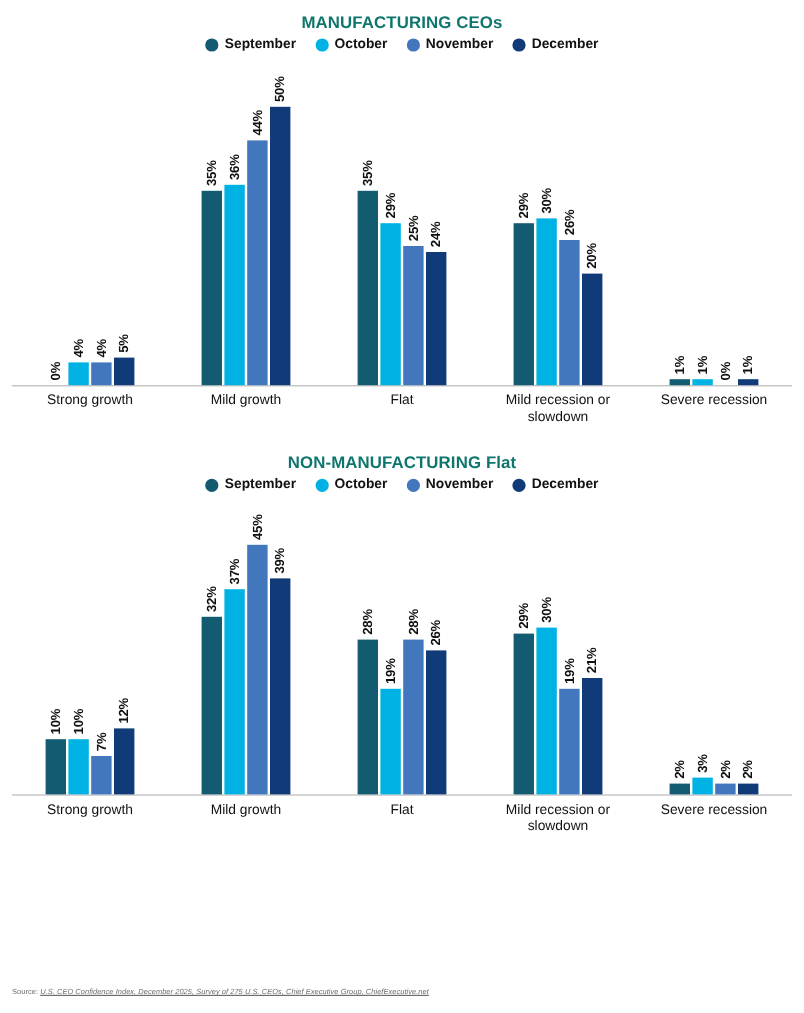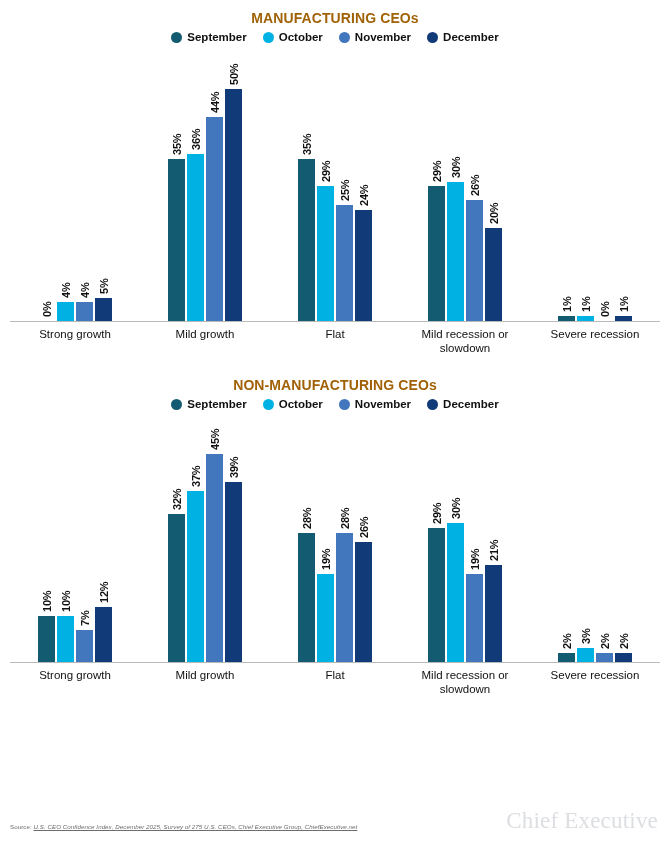--- a/index.html
+++ b/index.html
@@ -45,21 +45,21 @@
 
   
   .chart-block {
     position: relative;
     width: 670px;
   }
   .chart-title {
     text-align: center;
     font-size: 14px;
     font-weight: bold;
-    color: #a16207;
+    color: #0f766e;
     letter-spacing: 0.1px;
     margin: 0;
     padding-top: 10px;
   }
   .legend {
     display: flex;
     justify-content: center;
     align-items: center;
     gap: 16px;
     padding-top: 5px;
@@ -289,21 +289,21 @@
     <div class="xaxis" id="xaxis-0">
         <div class="xtick">Strong growth</div>
         <div class="xtick">Mild growth</div>
         <div class="xtick">Flat</div>
         <div class="xtick">Mild recession or slowdown</div>
         <div class="xtick">Severe recession</div>
       </div>
   </div>
 
   <div class="chart-block" style="margin-top:12px;">
-    <div class="chart-title">NON-MANUFACTURING CEOs</div>
+    <div class="chart-title">NON-MANUFACTURING Flat</div>
     <div class="legend">
       <div class="legend-item">
         <span class="legend-swatch" style="background:#135b70"></span>
         <span>September</span>
       </div>
       <div class="legend-item">
         <span class="legend-swatch" style="background:#00b2e3"></span>
         <span>October</span>
       </div>
       <div class="legend-item">
@@ -414,16 +414,15 @@
         <div class="xtick">Mild recession or slowdown</div>
         <div class="xtick">Severe recession</div>
       </div>
   </div>
 
   <div class="footer">
     <div class="source">
       <span class="lbl">Source:</span>
       <span class="lnk">U.S. CEO Confidence Index, December 2025, Survey of 275 U.S. CEOs, Chief Executive Group, ChiefExecutive.net</span>
     </div>
-    <div class="brand">Chief Executive</div>
   </div>
 
 </div>
 
 </body></html>

